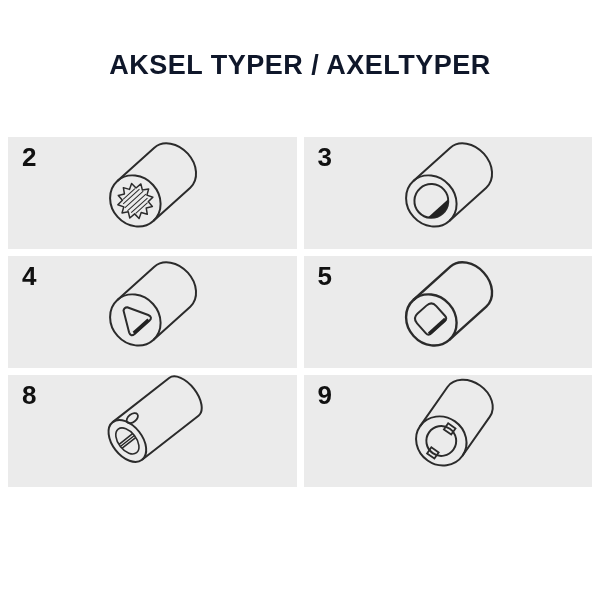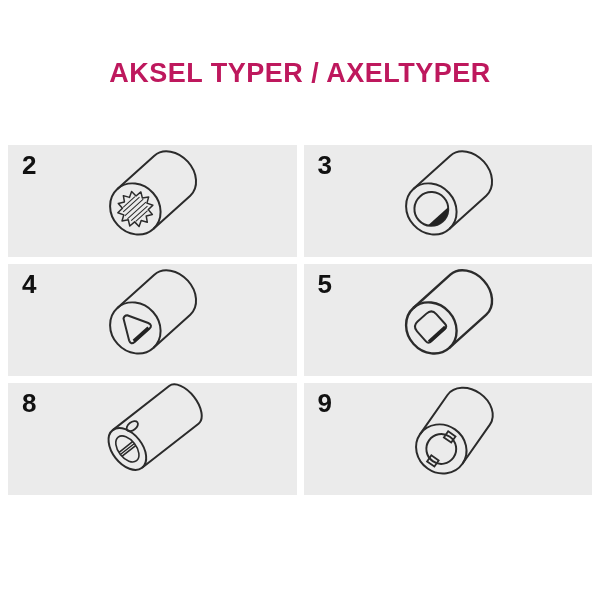--- a/index.html
+++ b/index.html
@@ -1,20 +1,20 @@
 <!DOCTYPE html>
 <html><head>
 <meta charset="utf-8">
 <style>
   html,body{margin:0;padding:0;background:#fff;}
   body{width:600px;height:600px;font-family:"Liberation Sans",sans-serif;}
   .page{width:600px;height:600px;background:#fff;overflow:hidden;}
   .title{
-    margin:8px;padding-top:50px;text-align:center;
-    font-size:27px;font-weight:800;letter-spacing:.5px;color:#be185d;
+    margin:0;padding-top:50px;text-align:center;
+    font-size:27px;font-weight:800;letter-spacing:.5px;color:#0f172a;
   }
   .grid{
     display:grid;grid-template-columns:1fr 1fr;gap:7px;
     margin:56px 8px 0 8px;
   }
   .cell{background:#ebebeb;height:112px;position:relative;}
   .num{
     position:absolute;top:5px;left:14px;
     font-size:26px;font-weight:700;color:#111;line-height:1.2;
   }

